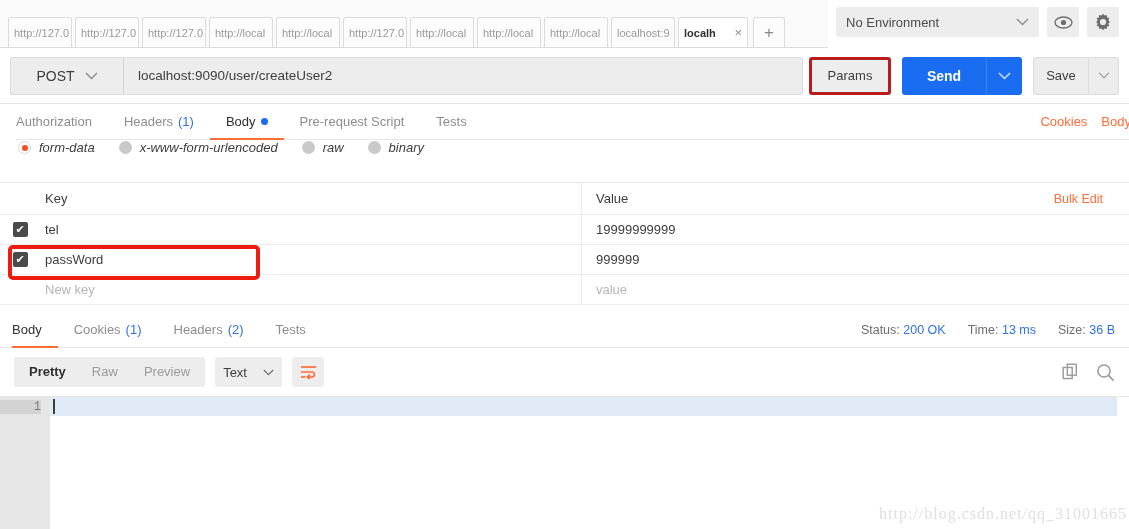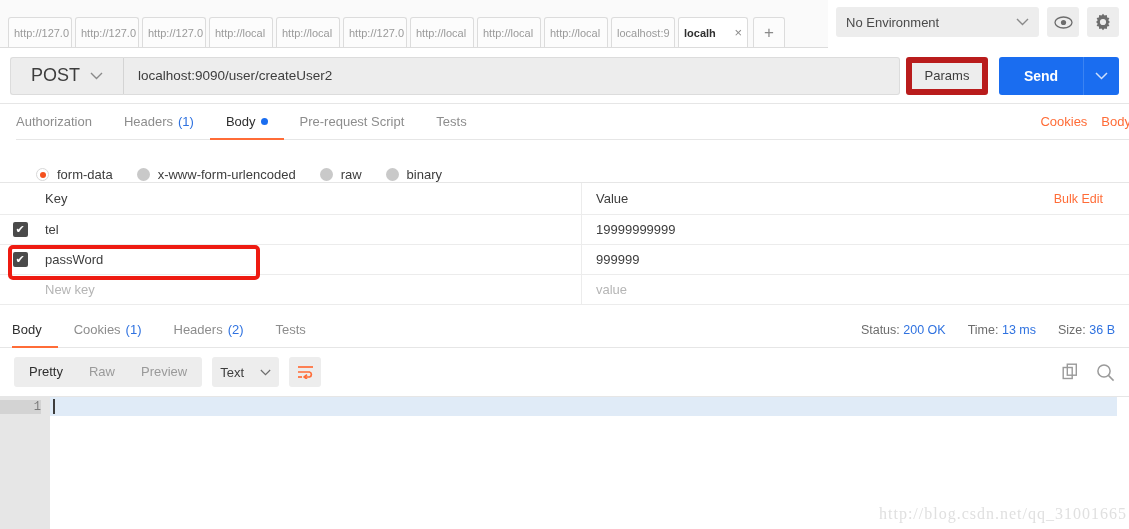--- a/index.html
+++ b/index.html
@@ -70,32 +70,32 @@
     position: absolute; left: 0; top: 48px; width: 1129px; height: 56px;
     display: flex; align-items: center; padding: 0 10px; gap: 0;
     border-bottom: 1px solid #e6e6e6;
     background: #ffffff;
   }
   .method-box {
     width: 113px; height: 38px; background: #ededed;
     border: 1px solid #dcdcdc; border-right: none;
     border-radius: 3px 0 0 3px;
     display: flex; align-items: center; justify-content: center; gap: 10px;
-    font-size: 18px; color: #3d3d3d;
+    font-size: 14px; color: #3d3d3d;
   }
   .url-input {
     flex: 1; height: 38px; background: #ededed;
     border: 1px solid #dcdcdc; border-left: 1px solid #d4d4d4;
     border-radius: 0 3px 3px 0;
     display: flex; align-items: center; padding: 0 14px;
     font-size: 13.5px; color: #3d3d3d;
   }
   .params-btn {
     width: 82px; height: 38px; margin-left: 6px;
-    background: #ededed; border: 6px solid #b91c1c; border-radius: 3px;
+    background: #ededed; border: 3px solid #b91c1c; border-radius: 3px;
     display: flex; align-items: center; justify-content: center;
     font-size: 13px; color: #3d3d3d;
   }
   .send-group { display: flex; margin-left: 11px; }
   .send-btn {
     width: 84px; height: 38px; background: #1a6df0; color: #fff;
     border-radius: 3px 0 0 3px;
     display: flex; align-items: center; justify-content: center;
     font-size: 14px; font-weight: bold;
   }
@@ -143,22 +143,23 @@
     display: inline-block;
   }
   .reqtabs-right {
     margin-left: auto; display: flex; align-items: center; gap: 14px;
     padding-right: 14px; color: #ff6c37; font-size: 13px;
   }
 
   
   .bodytypes {
     position: absolute; left: 0; top: 140px; width: 1129px; height: 42px;
-    display: flex; align-items: flex-end; gap: 24px; padding-left: 36px;
+    display: flex; align-items: flex-start; gap: 24px; padding-left: 18px;
     background: #fff;
+    font-style: italic;
   }
   .radio-item { display: flex; align-items: center; gap: 8px; font-size: 13px; color: #3d3d3d; }
   .radio {
     width: 13px; height: 13px; border-radius: 50%; background: #c9c9c9;
     display: inline-block; position: relative;
   }
   .radio.sel { background: #fff; border: 1px solid #d8d8d8; }
   .radio.sel::after {
     content: ""; position: absolute; left: 2.5px; top: 2.5px;
     width: 6px; height: 6px; border-radius: 50%; background: #f4511e;
@@ -215,21 +216,21 @@
   .resptoolbar {
     position: absolute; left: 0; top: 348px; width: 1129px; height: 48px;
     display: flex; align-items: center; padding: 0 14px; gap: 10px;
     background: #fff;
   }
   .seg {
     height: 30px; background: #ededed; border-radius: 3px;
     display: flex; align-items: center; padding: 0 2px;
   }
   .seg span { padding: 0 13px; font-size: 13px; color: #9a9a9a; line-height: 30px; }
-  .seg span.active { color: #2f2f2f; font-weight: normal; }
+  .seg span.active { color: #2f2f2f; font-weight: bold; }
   .fmt-select {
     height: 30px; width: 67px; background: #ededed; border-radius: 3px;
     display: flex; align-items: center; justify-content: space-between;
     padding: 0 8px; font-size: 13px; color: #3d3d3d;
   }
   .wrap-btn {
     height: 30px; width: 32px; background: #ededed; border-radius: 3px;
     display: flex; align-items: center; justify-content: center; color: #ff6c37;
   }
   .resptoolbar-right { margin-left: auto; display: flex; align-items: center; gap: 16px; color: #9a9a9a; }
@@ -346,20 +347,30 @@
     <div class="send-group">
       <div class="send-btn">Send</div>
       <div class="send-caret">
         <span>
           <svg width="13" height="8" viewBox="0 0 13 8">
               <path d="M1 1 L6.5 6.5 L12 1" stroke="#cfe0fb" stroke-width="1.5" fill="none"></path>
             </svg>
         </span>
       </div>
     </div>
+    <div class="save-group">
+      <div class="save-btn">Save</div>
+      <div class="save-caret">
+        <span>
+          <svg width="12" height="7" viewBox="0 0 13 8">
+              <path d="M1 1 L6.5 6.5 L12 1" stroke="#9a9a9a" stroke-width="1.4" fill="none"></path>
+            </svg>
+        </span>
+      </div>
+    </div>
   </div>
 
   <div class="reqtabs">
     <div class="rtab">
       <span>Authorization</span>
     </div>
     <div class="rtab">
       <span>Headers</span>
       <span class="count">(1)</span>
     </div>

